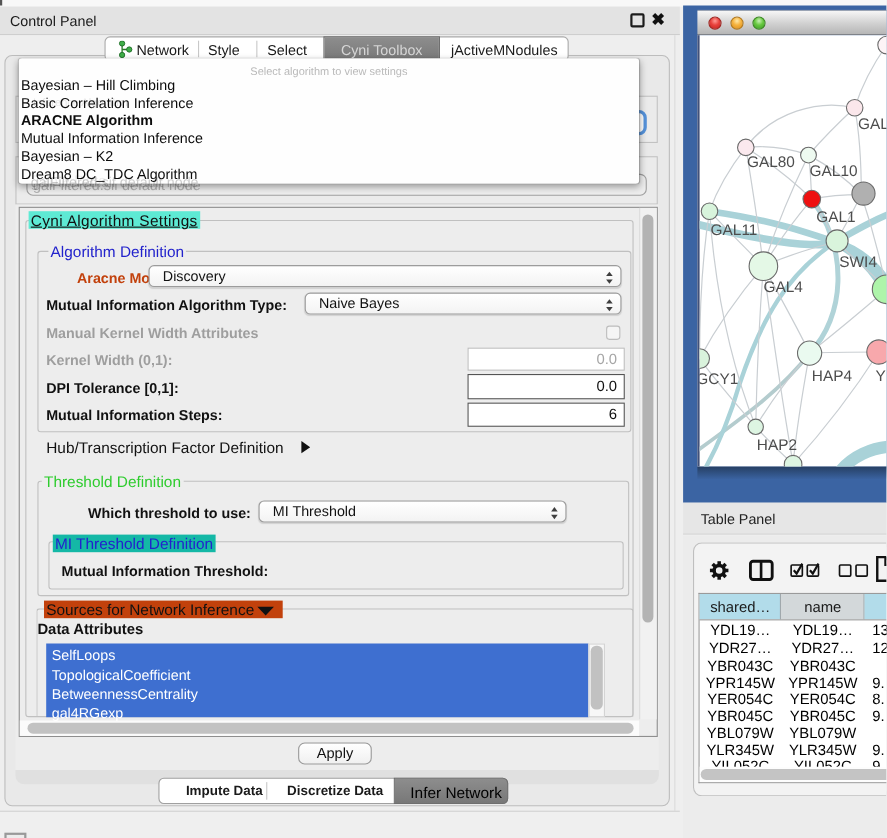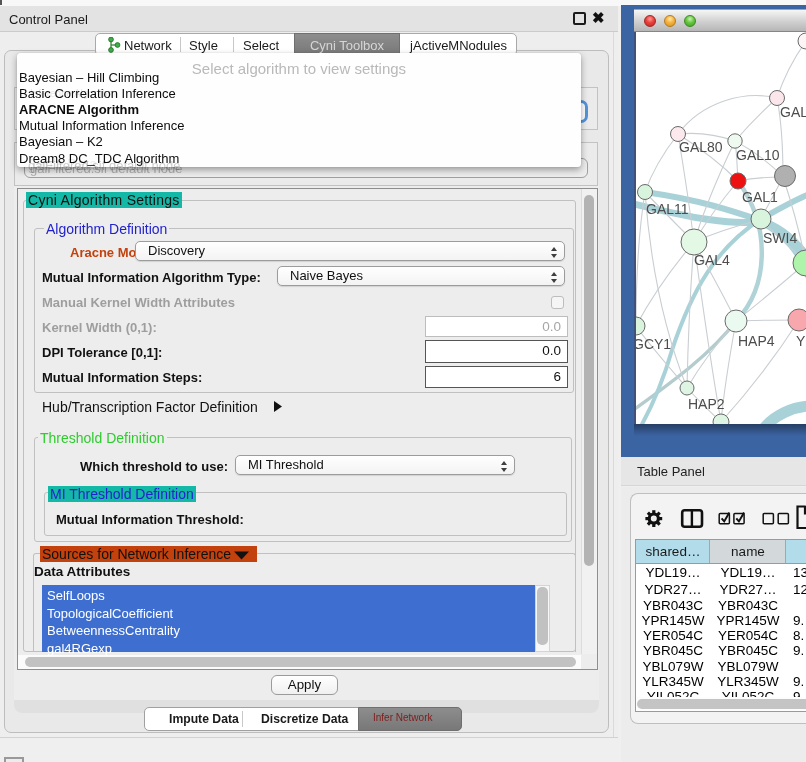--- a/index.html
+++ b/index.html
@@ -33,21 +33,21 @@
 
 <div style="left:14px;top:186px;width:585px;height:527px;background:#ededed;border-radius:0 0 8px 8px;"></div>
 <div style="left:14px;top:700px;width:585px;height:13px;background:#e0e0e0;border-radius:0 0 8px 8px;"></div>
 <div style="left:17px;top:188px;width:581px;height:482px;background:#ededed;border:1px solid #8e8e8e;"></div>
 <div style="left:581px;top:189px;width:16px;height:465px;background:#f1f1f1;border-left:1px solid #dcdcdc;"></div>
 <div style="left:584px;top:195px;width:10px;height:371px;background:#b3b3b3;border-radius:5px;"></div>
 <div style="left:18px;top:655px;width:563px;height:14px;background:#fbfbfb;"></div>
 <div style="left:25px;top:657px;width:551px;height:10px;background:#c2c2c2;border-radius:5px;"></div>
 
 <div style="left:23px;top:200px;width:553px;height:452px;border:1px solid #c0c0c0;border-radius:3px;"></div>
-<div style="left:26px;top:192px;background:#14b8a6;padding:0 2px;font-size:14px;letter-spacing:0.3px;color:#111;">Cyni Algorithm Settings</div>
+<div style="left:26px;top:192px;background:#5eead4;padding:0 2px;font-size:14px;letter-spacing:0.3px;color:#111;text-decoration:underline;">Cyni Algorithm Settings</div>
 
 <div style="left:34px;top:228px;width:540px;height:165px;border:1px solid #c0c0c0;border-radius:3px;"></div>
 <div style="left:44px;top:221px;background:#ededed;padding:0 2px;font-size:14px;color:#2222cc;">Algorithm Definition</div>
 
 <div style="left:42px;top:245px;font-size:13px;font-weight:bold;color:#c2410c;margin-left:28px;">Aracne Mode:</div>
 <div class="combo" style="left:135px;top:241px;width:430px;">Discovery<span class="stp"></span></div>
 <div style="left:42px;top:270px;font-size:13px;font-weight:bold;color:#111;">Mutual Information Algorithm Type:</div>
 <div class="combo" style="left:277px;top:266px;width:288px;">Naive Bayes<span class="stp"></span></div>
 <div style="left:42px;top:295px;font-size:13px;font-weight:bold;color:#9e9e9e;">Manual Kernel Width Attributes</div>
 <div style="left:551px;top:296px;width:13px;height:13px;background:#f5f5f5;border:1px solid #bdbdbd;border-radius:3px;"></div>
@@ -87,41 +87,41 @@
 <div style="left:535px;top:585px;width:15px;height:67px;background:#f7f7f7;border:1px solid #d4d4d4;"></div>
 <div style="left:537px;top:587px;width:11px;height:58px;background:#c1c1c1;border-radius:5px;"></div>
 
 <div style="left:271px;top:675px;width:67px;height:20px;background:linear-gradient(#ffffff,#f0f0f0);border:1px solid #9b9b9b;border-radius:6px;text-align:center;line-height:18px;font-size:13.3px;color:#111;">Apply</div>
 
 <div style="left:144px;top:707px;width:318px;height:24px;background:#fff;border:1px solid #a0a0a0;border-radius:5px;"></div>
 <div style="left:242px;top:711px;width:1px;height:16px;background:#c8c8c8;"></div>
 <div style="left:358px;top:707px;width:104px;height:24px;background:linear-gradient(#8d8d8d,#787878);border:1px solid #6f6f6f;border-radius:0 5px 5px 0;"></div>
 <div style="left:169px;top:712px;font-size:12.2px;font-weight:bold;color:#1a1a1a;">Impute Data</div>
 <div style="left:261px;top:712px;font-size:12.2px;font-weight:bold;color:#1a1a1a;">Discretize Data</div>
-<div style="left:373px;top:712px;font-size:10px;color:#7f1d1d;">Infer Network</div>
+<div style="left:373px;top:712px;font-size:14px;color:#000000;">Infer Network</div>
 
 <div style="left:95px;top:33px;width:422px;height:23px;background:#fff;border:1px solid #a9a9a9;border-radius:5px;"></div>
 <div style="left:180px;top:37px;width:1px;height:15px;background:#c8c8c8;"></div>
 <div style="left:233px;top:37px;width:1px;height:15px;background:#c8c8c8;"></div>
 <div style="left:294px;top:33px;width:106px;height:23px;background:linear-gradient(#8d8d8d,#787878);border:1px solid #6f6f6f;"></div>
 <svg class="abs" style="left:107px;top:37px;" width="14" height="16">
   <line x1="4" y1="3" x2="4" y2="13" stroke="#2a7a2a" stroke-width="1.2"></line>
   <line x1="4" y1="8" x2="10" y2="8" stroke="#2a7a2a" stroke-width="1.2"></line>
   <circle cx="4" cy="2.5" r="2.4" fill="#3fae49" stroke="#1e6b26" stroke-width="0.8"></circle>
   <circle cx="4" cy="13" r="2.4" fill="#3fae49" stroke="#1e6b26" stroke-width="0.8"></circle>
   <circle cx="10.5" cy="8" r="2.4" fill="#3fae49" stroke="#1e6b26" stroke-width="0.8"></circle>
 </svg>
 <div style="left:124px;top:38px;font-size:13px;color:#1a1a1a;">Network</div>
 <div style="left:189px;top:38px;font-size:13px;color:#1a1a1a;">Style</div>
 <div style="left:243px;top:38px;font-size:13px;color:#1a1a1a;">Select</div>
 <div style="left:294px;top:38px;width:106px;text-align:center;font-size:13px;color:#d6d6d6;">Cyni Toolbox</div>
 <div style="left:400px;top:38px;width:117px;text-align:center;font-size:13px;color:#1a1a1a;">jActiveMNodules</div>
 
 <div style="left:17px;top:53px;width:564px;height:114px;background:#fefefe;border-radius:3px;box-shadow:0 3px 7px rgba(0,0,0,0.35),0 0 1px rgba(0,0,0,0.25);"></div>
-<div style="left:17px;top:60px;width:564px;text-align:center;font-size:15px;color:#b9b9b9;">Select algorithm to view settings</div>
+<div style="left:17px;top:60px;width:564px;text-align:center;font-size:10px;color:#b9b9b9;">Select algorithm to view settings</div>
 <div style="left:30px;top:88px;font-size:10px;color:rgba(0,0,0,0.10);">Inference Algorithm</div>
 <div style="left:30px;top:128px;font-size:14px;color:rgba(0,0,0,0.07);margin-top:28px;">Table Data</div>
 <div style="left:28px;top:158px;font-size:13px;color:rgba(0,0,0,0.20);">galFiltered.sif default node</div>
 <div style="left:19px;top:69.5px;font-size:13px;color:#0c0c0c;line-height:16.2px;white-space:nowrap;">Bayesian – Hill Climbing<br>Basic Correlation Inference<br><b>ARACNE Algorithm</b><br>Mutual Information Inference<br>Bayesian – K2<br>Dream8 DC_TDC Algorithm</div>
 
 <div style="left:621px;top:5px;width:185px;height:452px;background:#3b64a3;"></div>
 <div style="left:634px;top:424px;width:172px;height:12px;background:linear-gradient(#263f63,rgba(59,100,163,0));"></div>
 <div style="left:634px;top:9px;width:172px;height:23px;background:linear-gradient(#f6f6f6,#d0d0d0 55%,#b6b6b6);border-top:1px solid #9aa4b4;border-bottom:1px solid #868686;"></div>
 <div class="light" style="left:644px;top:15px;background:radial-gradient(circle at 50% 30%,#ff9a94 0%,#e8413c 45%,#c3241f 100%);border:1px solid #a02723;"></div>
 <div class="light" style="left:663.5px;top:15px;background:radial-gradient(circle at 50% 30%,#ffe9a8 0%,#f6b23d 45%,#d98f21 100%);border:1px solid #b37a1e;"></div>

